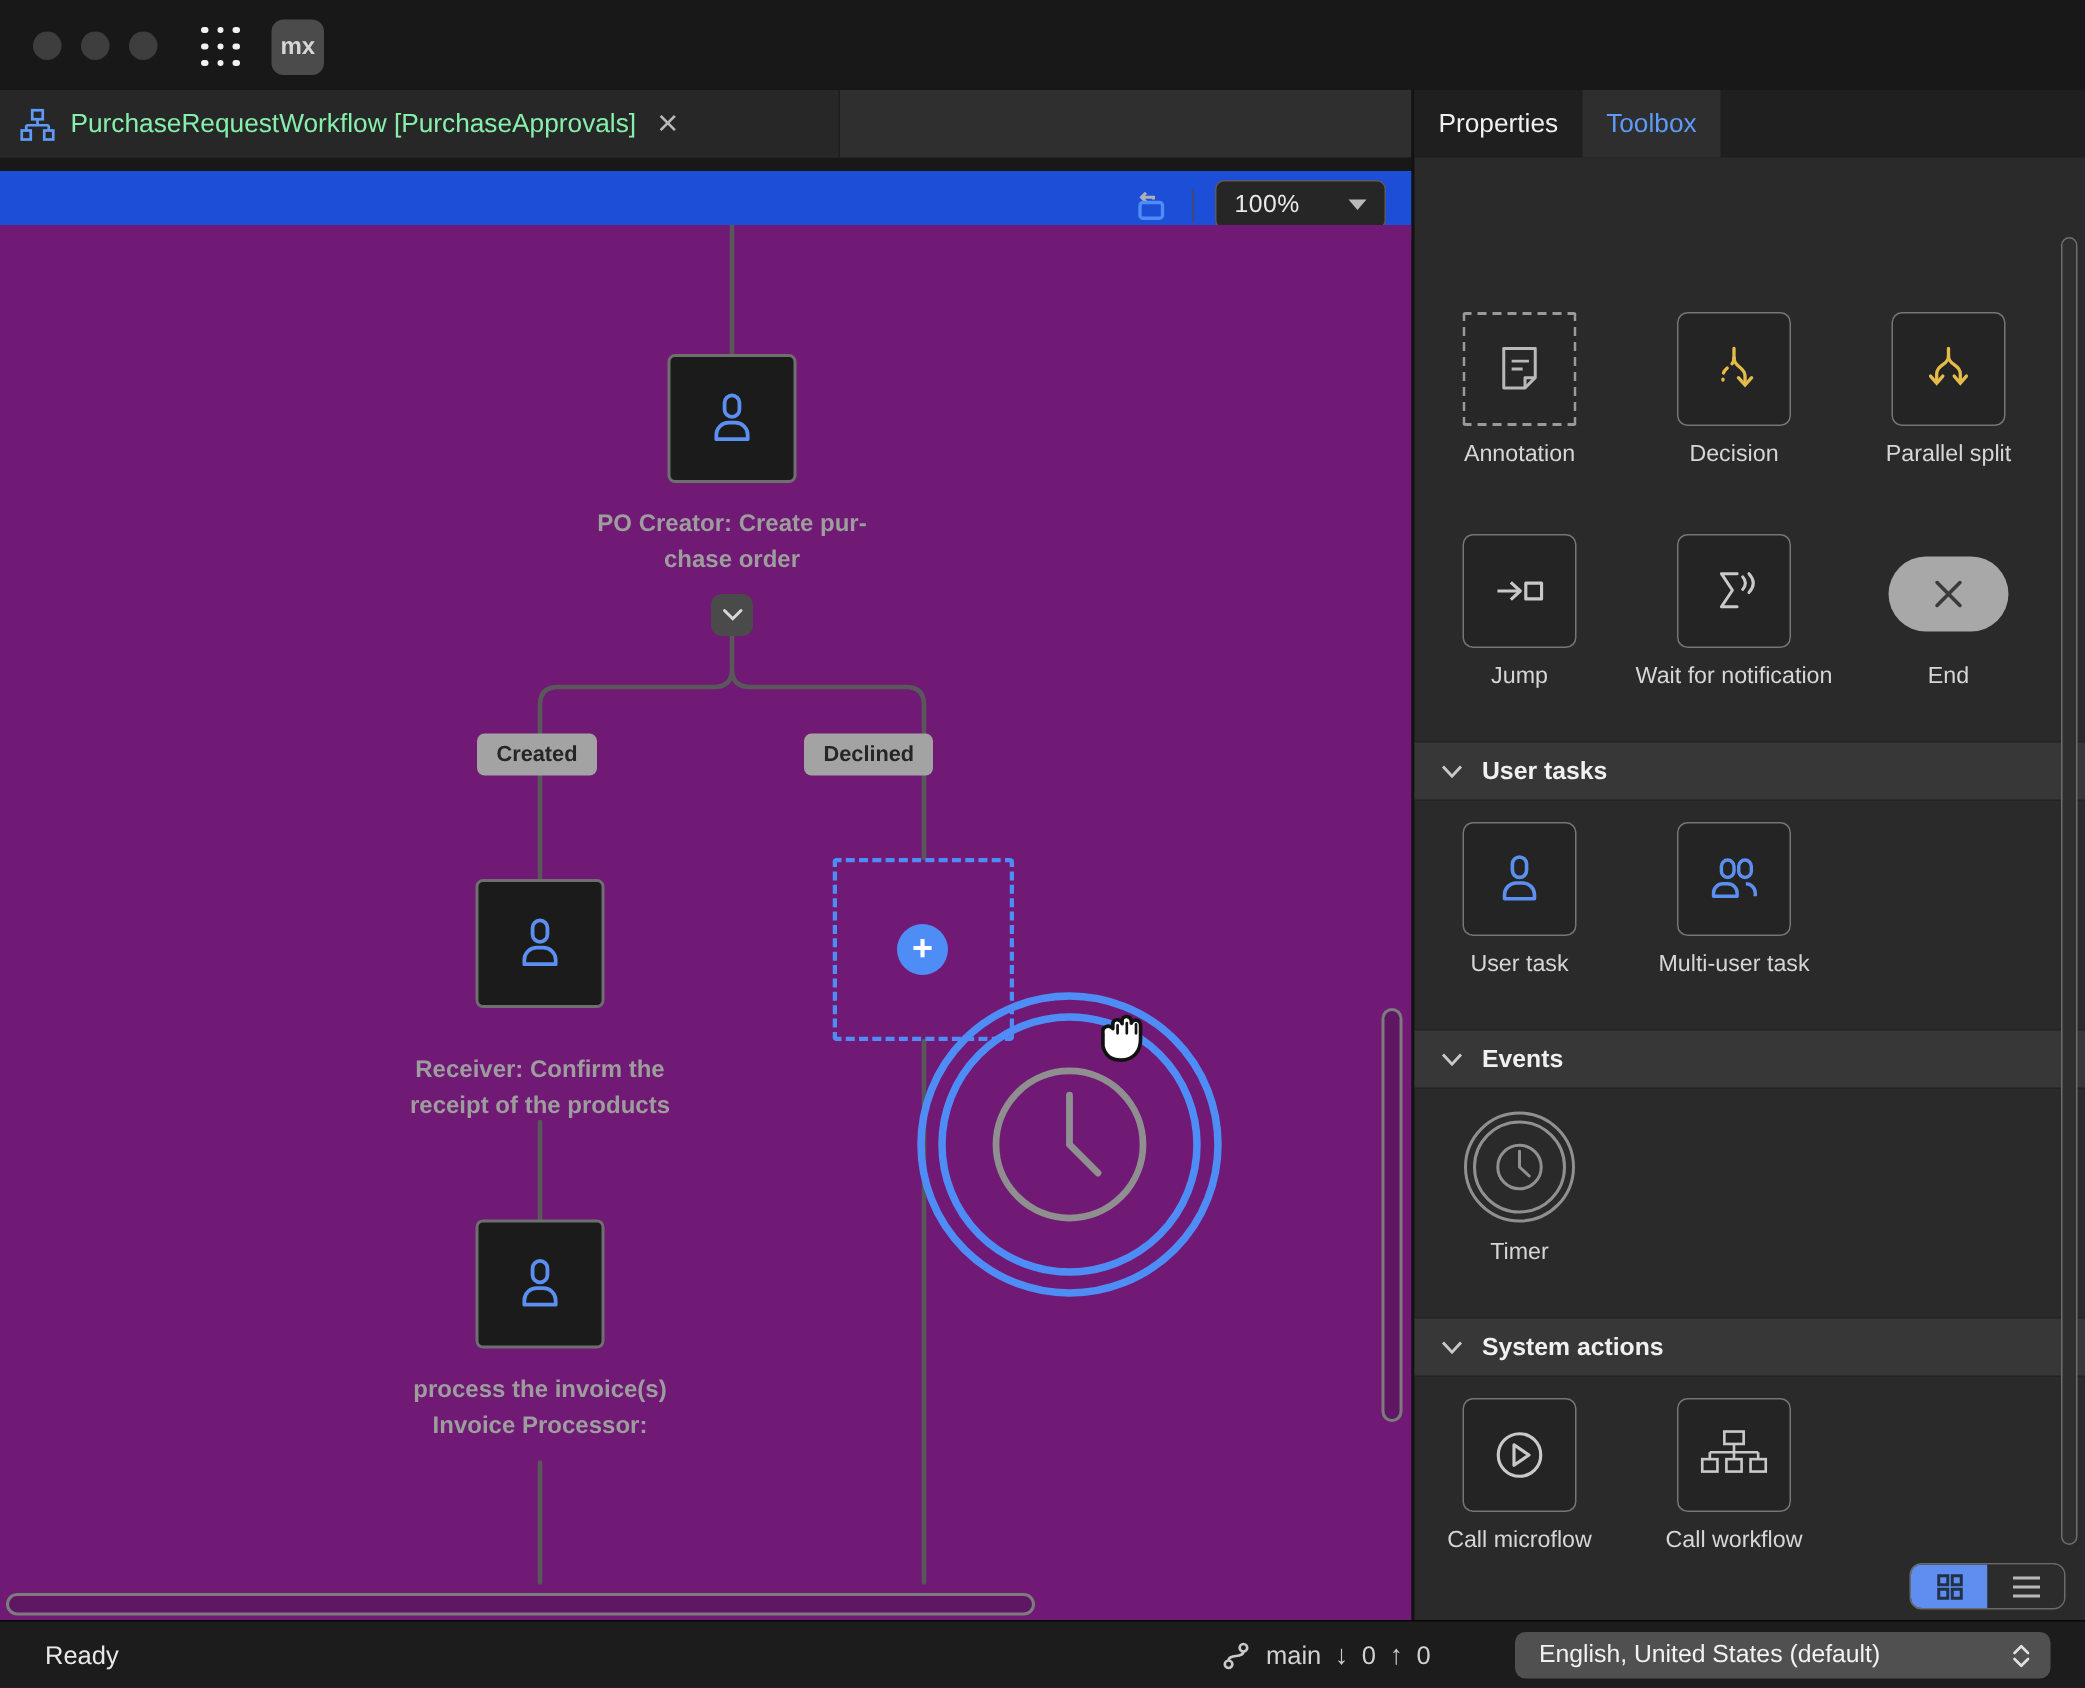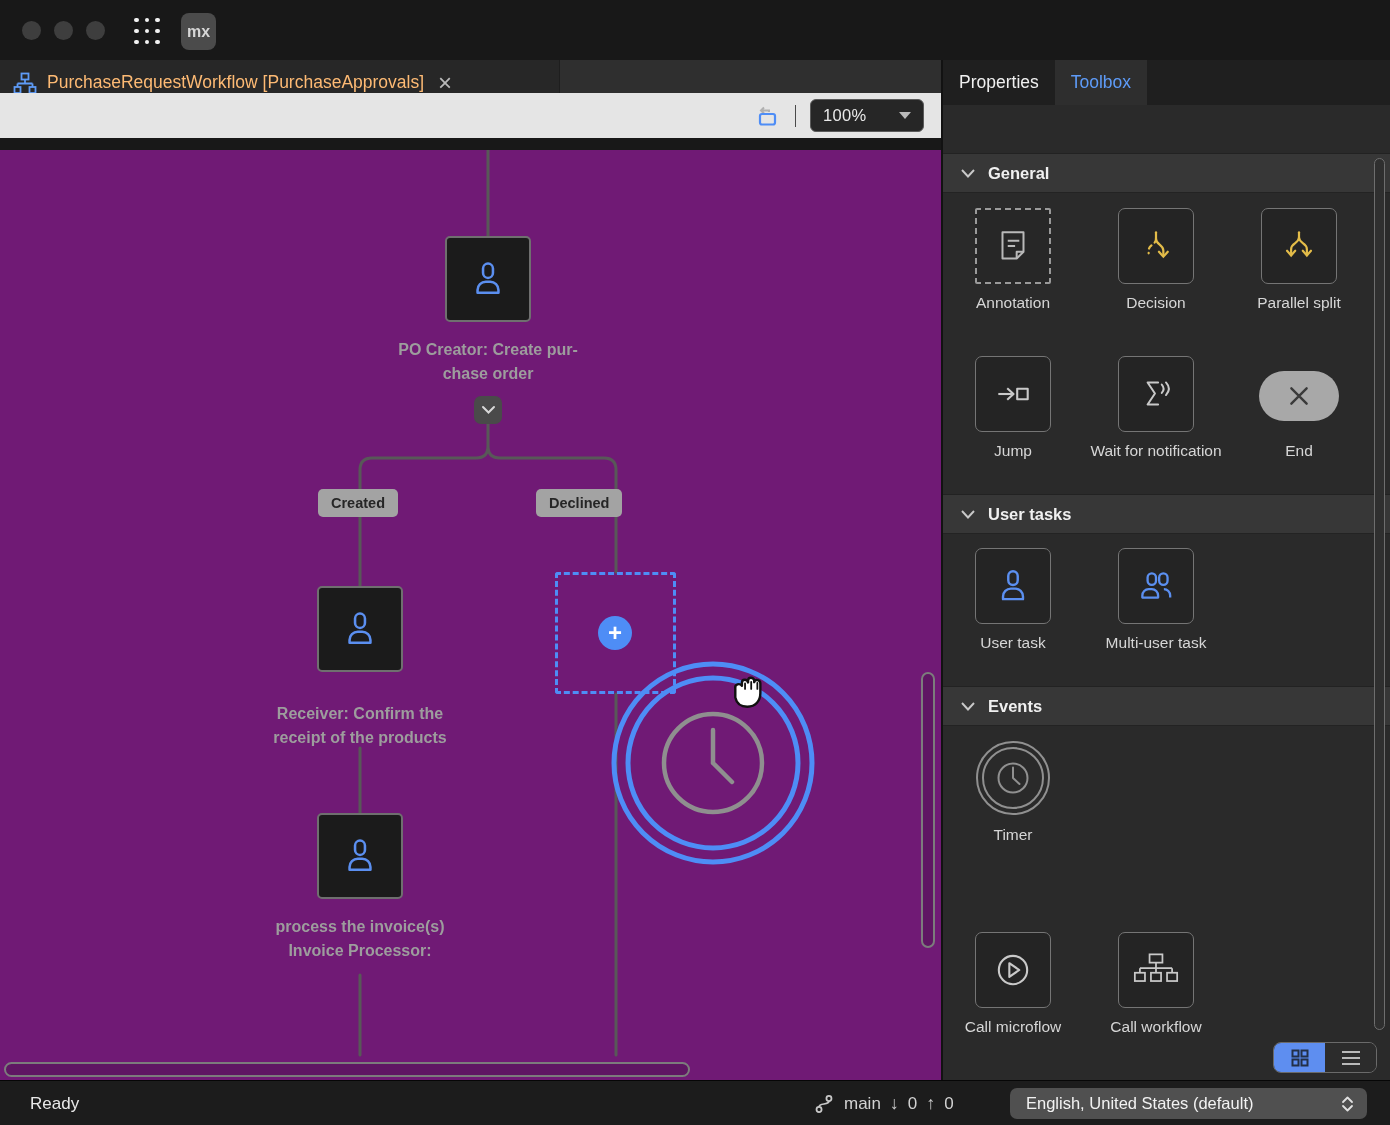--- a/index.html
+++ b/index.html
@@ -10,25 +10,25 @@
   
   #titlebar { left:0; top:0; width:1390px; height:60px; background:#181818; }
   .traffic { width:19px; height:19px; border-radius:50%; background:#3e3e3e; top:21px; }
   #grid-icon { left:131px; top:16px; width:32px; height:30px; display:grid; grid-template-columns:repeat(3,1fr); align-content:space-between; justify-items:center; }
   #grid-icon i { width:4.5px; height:4.5px; border-radius:50%; background:#f2f2f2; display:block; margin:1.6px 0; }
   #mx-badge { left:181px; top:13px; width:35px; height:37px; background:#4b4b4b; border-radius:8px; color:#d6d6d6; font-weight:bold; font-size:16px; display:flex; align-items:center; justify-content:center; }
 
   
   #tabstrip { left:0; top:60px; width:941px; height:45px; background:#2f2f2f; }
   #active-tab { left:0; top:0; width:560px; height:45px; background:#272727; display:flex; align-items:center; padding-left:13px; border-right:1px solid #1e1e1e; }
-  #tab-title { color:#fdba74; font-size:17.5px; margin-left:10px; }
+  #tab-title { color:#86efac; font-size:17.5px; margin-left:10px; }
   #tab-close { color:#b9b9b9; font-size:24px; margin-left:14px; line-height:1; cursor:default; }
 
   
-  #editor-toolbar { left:0; top:93px; width:941px; height:45px; background:#e5e5e5; }
+  #editor-toolbar { left:0; top:114px; width:941px; height:45px; background:#1d4ed8; }
   #fit-btn { left:752px; top:8px; width:30px; height:30px; }
   .vdivider { width:1px; background:#4a4a4a; }
   #zoom-box { left:810px; top:6px; width:114px; height:33px; border:1.5px solid #5a5a5a; border-radius:6px; background:#262626; display:flex; align-items:center; padding:0 12px; }
   #zoom-value { color:#e9e9e9; font-size:16.5px; letter-spacing:.3px; }
   #zoom-caret { margin-left:auto; width:0; height:0; border-left:6px solid transparent; border-right:6px solid transparent; border-top:7px solid #b9b9b9; }
   #toolbar-div1 { left:795px; top:12px; height:22px; }
 
   
   #canvas { left:0; top:150px; width:941px; height:930px; background:#701a75; overflow:hidden; }
   .task-node { width:86px; height:86px; background:#1b1b1b; border:2px solid #6f6f6f; border-radius:5px; display:flex; align-items:center; justify-content:center; }
@@ -212,26 +212,20 @@
   <div id="panel-divider" class="abs"></div>
 
   <div id="panel" class="abs">
 
     <div id="panel-tabs" class="abs">
       <div id="tab-properties" class="panel-tab">Properties</div>
       <div id="tab-toolbox" class="panel-tab">Toolbox</div>
     </div>
 
 
-    <div class="section-header abs" style="top:93px">
-      <svg width="16" height="11" viewBox="0 0 16 11">
-          <path d="M2 2 L8 8.5 L14 2" fill="none" stroke="#c9c9c9" stroke-width="1.9"></path>
-        </svg>
-      <span class="section-title">General</span>
-    </div>
 
     <div class="tool-item dashed abs" style="left:32px;top:148px">
       <svg width="42" height="42" viewBox="0 0 40 40">
         <g fill="none" stroke="#b9b9b9" stroke-width="1.9" stroke-linejoin="round">
           <path d="M10 7 H30 V25.5 L23.5 32 H10 Z"></path>
           <path d="M30 25.5 H23.5 V32"></path>
           <path d="M15 15 H26 M15 20 H22"></path>
         </g>
       </svg>
     </div>
@@ -332,20 +326,26 @@
         <g fill="none" stroke="#909090" stroke-width="2">
           <circle cx="38" cy="38" r="36"></circle>
           <circle cx="38" cy="38" r="30"></circle>
           <circle cx="38" cy="38" r="14.5"></circle>
           <path d="M38 38 V27.5 M38 38 L44.5 44" stroke-linecap="round"></path>
         </g>
       </svg>
     </div>
     <div class="tool-label abs" style="left:-2px;top:764px">Timer</div>
 
+    <div class="section-header abs" style="top:818px">
+      <svg width="16" height="11" viewBox="0 0 16 11">
+          <path d="M2 2 L8 8.5 L14 2" fill="none" stroke="#c9c9c9" stroke-width="1.9"></path>
+        </svg>
+      <span class="section-title">System actions</span>
+    </div>
 
     <div class="tool-item abs" style="left:32px;top:872px">
       <svg width="42" height="42" viewBox="0 0 40 40">
         <g fill="none" stroke="#c9c9c9" stroke-width="2" stroke-linejoin="round">
           <circle cx="20" cy="20" r="13.5"></circle>
           <path d="M16.5 13.5 L26 20 L16.5 26.5 Z"></path>
         </g>
       </svg>
     </div>
     <div class="tool-label abs" style="left:-2px;top:956px">Call microflow</div>

